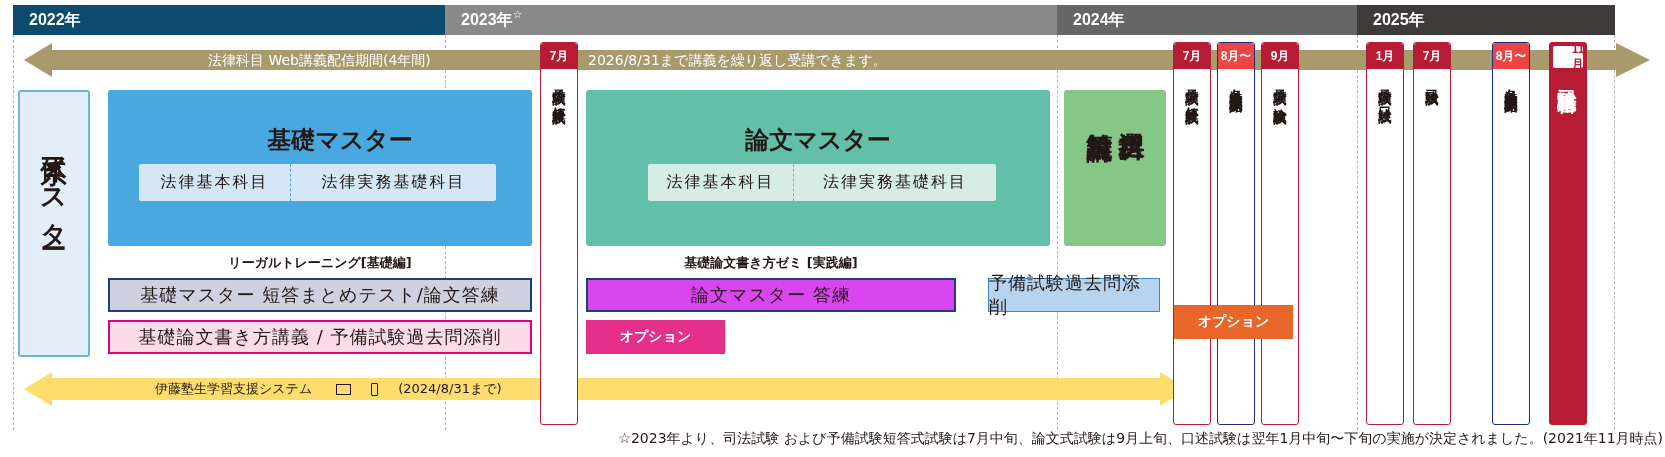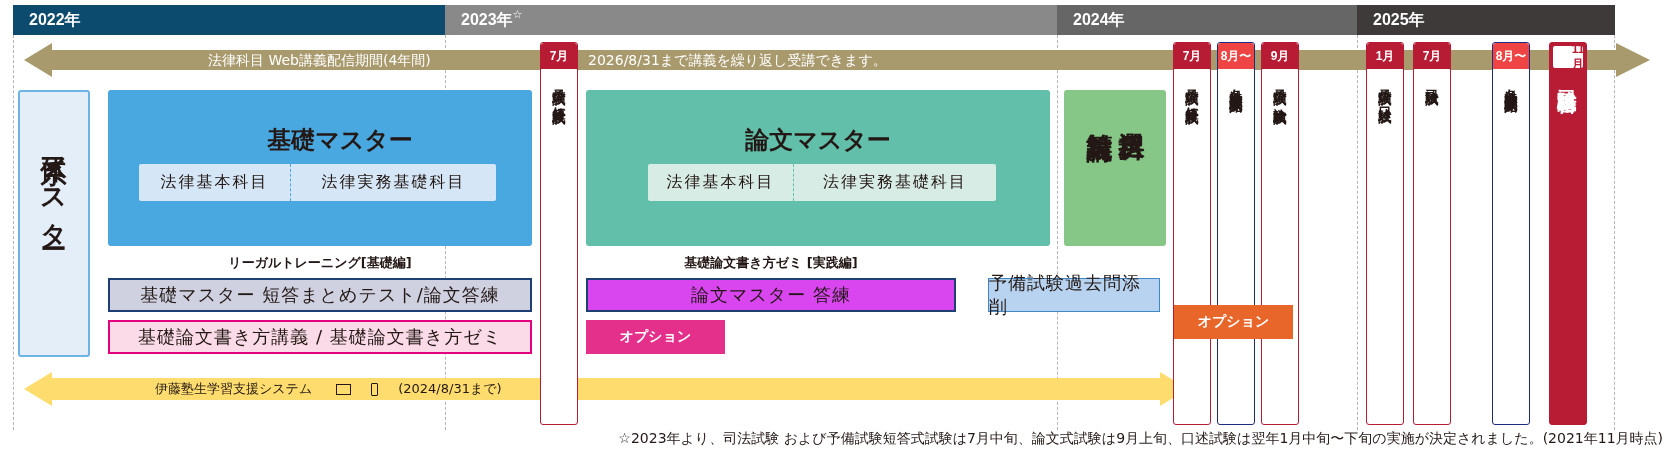--- a/index.html
+++ b/index.html
@@ -77,21 +77,21 @@
 
 <div class="block" style="left:1064px;top:90px;width:102px;height:156px;background:#86c787;">
   <div class="vtext" style="position:absolute;left:52px;top:22px;font-size:26px;line-height:32px;letter-spacing:1px;">選択科目</div>
   <div class="vtext" style="position:absolute;left:20px;top:22px;font-size:26px;line-height:32px;letter-spacing:1px;">対策講義</div>
 </div>
 
 <div class="abs" style="left:108px;top:254px;width:424px;text-align:center;font-size:13px;font-weight:bold;">リーガルトレーニング[基礎編]</div>
 <div class="abs" style="left:586px;top:254px;width:370px;text-align:center;font-size:13px;font-weight:bold;">基礎論文書き方ゼミ [実践編]</div>
 
 <div class="rbox" style="left:108px;top:278px;width:424px;height:34px;background:#cfd1e1;border:2px solid #1e3f71;">基礎マスター 短答まとめテスト/論文答練</div>
-<div class="rbox" style="left:108px;top:320px;width:424px;height:34px;background:#fadbe7;border:2px solid #e2007f;">基礎論文書き方講義 / 基礎論文書き方ゼミ</div>
+<div class="rbox" style="left:108px;top:320px;width:424px;height:34px;background:#fadbe7;border:2px solid #e2007f;">基礎論文書き方講義 / 予備試験過去問添削</div>
 <div class="rbox" style="left:586px;top:278px;width:370px;height:34px;background:#d946ef;border:2px solid #1e3f71;">論文マスター 答練</div>
 <div class="rbox" style="left:988px;top:278px;width:172px;height:34px;background:#b7d3ef;border:1.5px solid #3f88c5;">予備試験過去問添削</div>
 
 <div class="abs" style="left:586px;top:320px;width:370px;height:34px;display:flex;">
   <div class="opt-label" style="width:139px;background:#e4308a;">オプション</div>
 </div>
 
 <div>
   <div class="abs" style="left:24px;top:372px;width:0;height:0;border-top:17px solid transparent;border-bottom:17px solid transparent;border-right:28px solid #fedc6d;"></div>
   <div class="abs" style="left:51px;top:378px;width:1109px;height:22px;background:#fedc6d;"></div>

